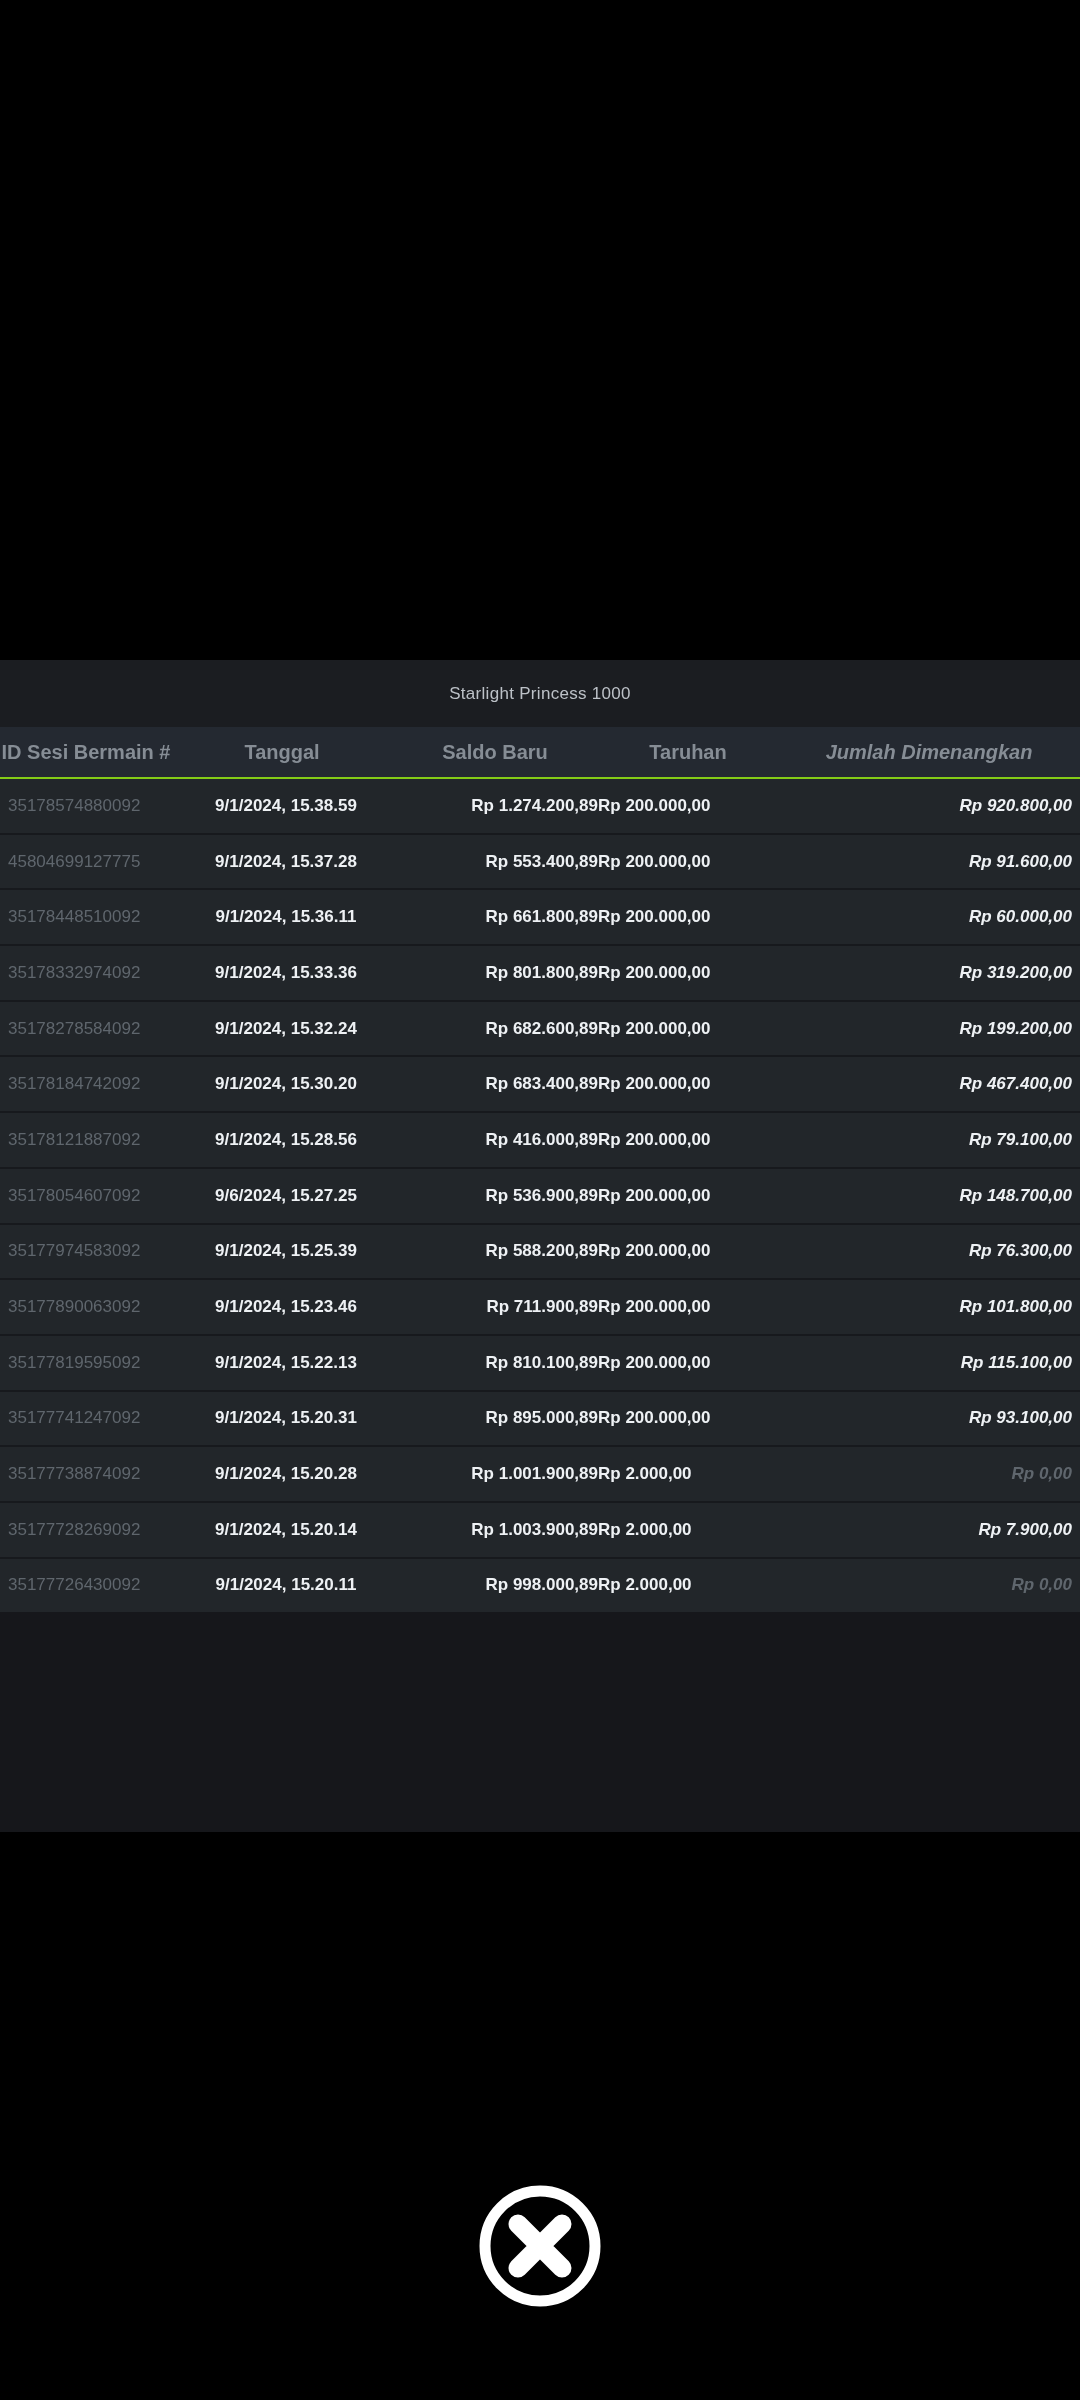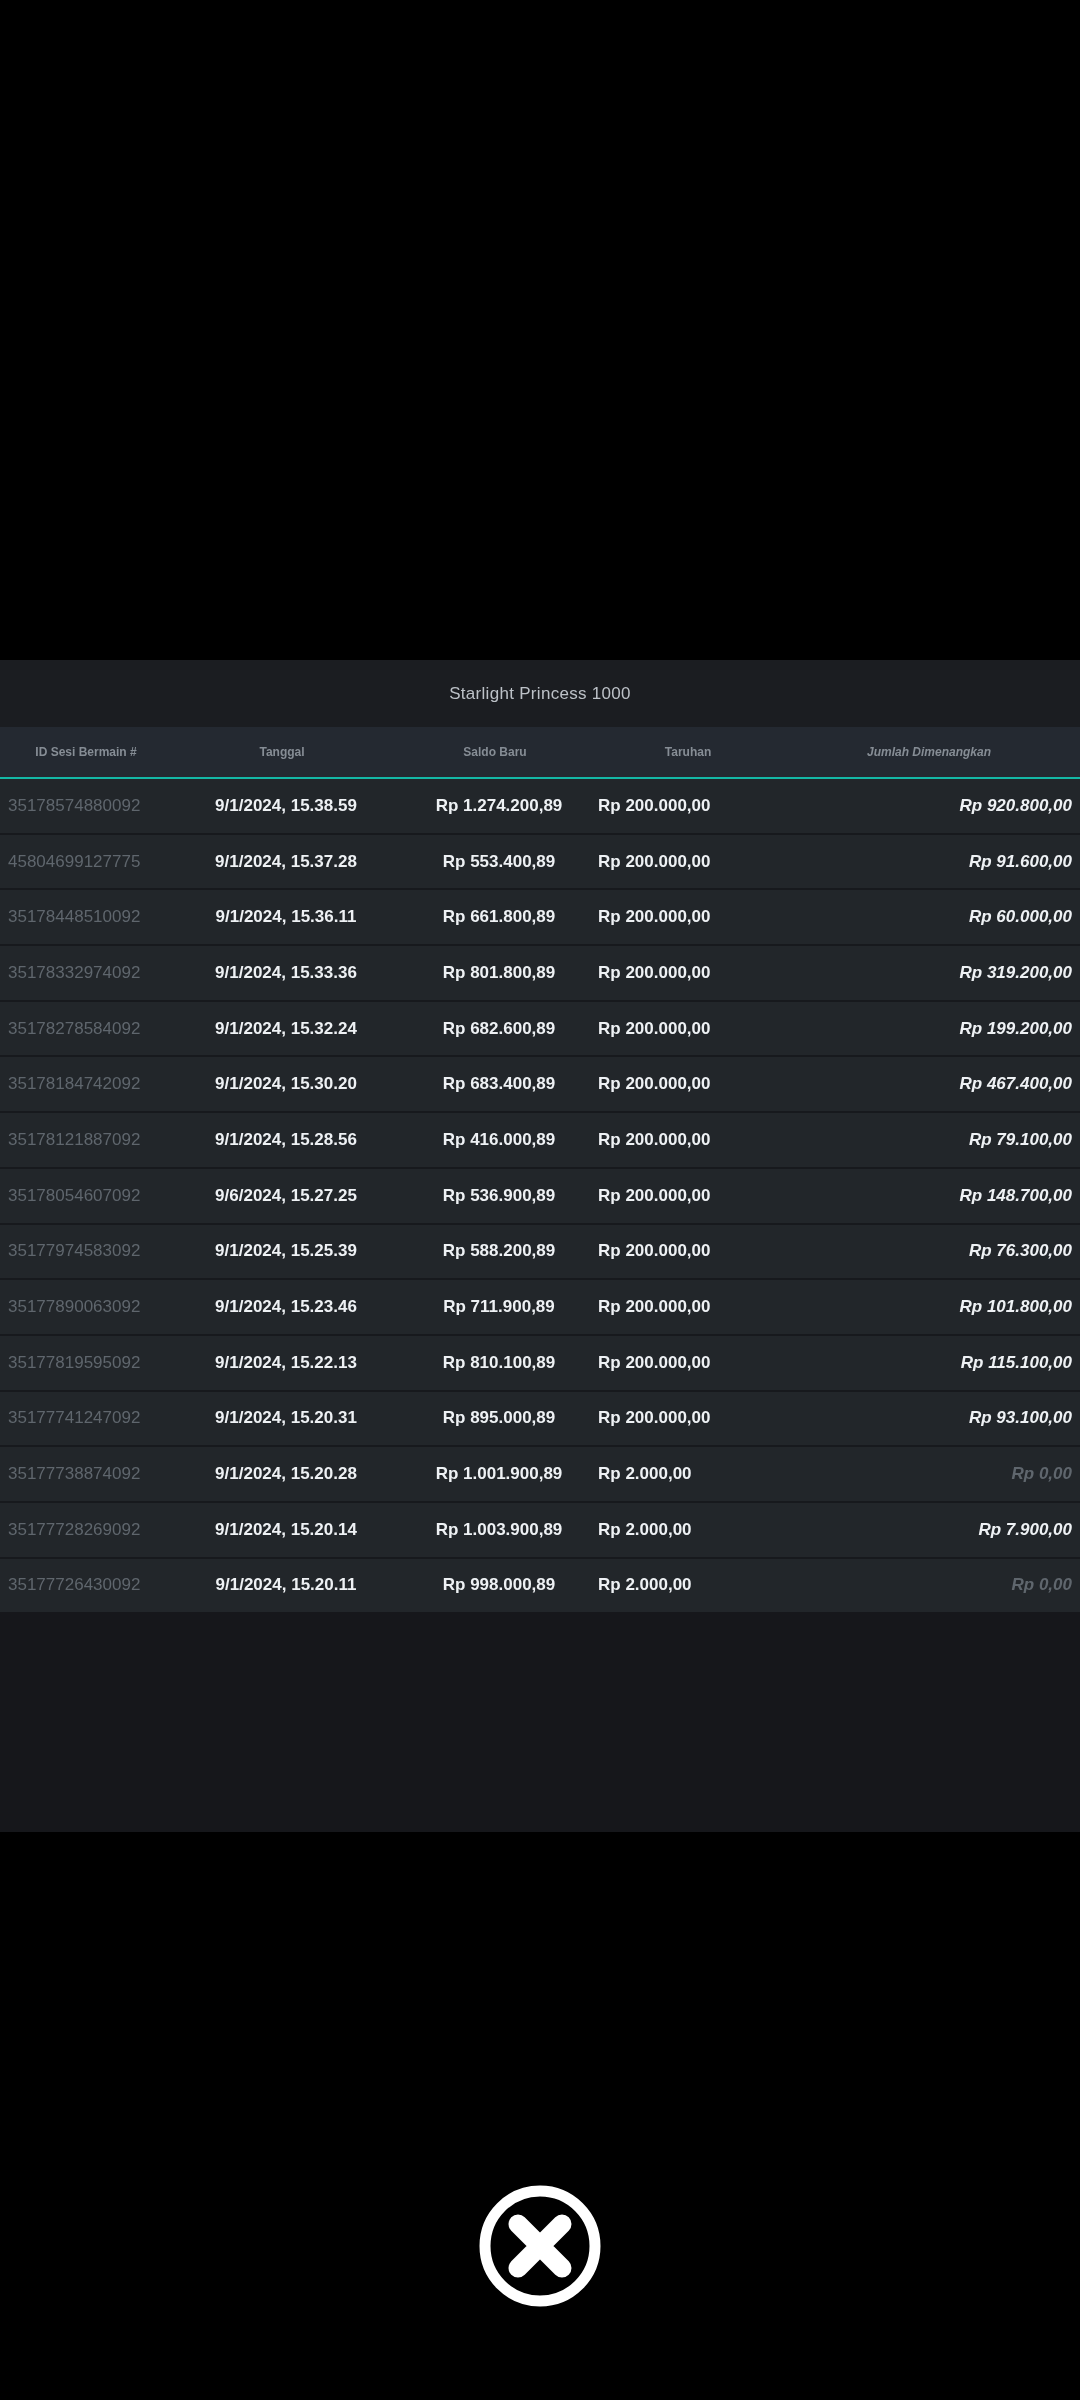--- a/index.html
+++ b/index.html
@@ -42,56 +42,56 @@
   }
   .header-row {
     height: 50px;
     flex: 0 0 50px;
     background: #242931;
     display: flex;
     align-items: center;
   }
   .header-cell {
     color: #868d95;
-    font-size: 12px;
+    font-size: 20px;
     font-weight: 600;
     text-align: center;
     box-sizing: border-box;
   }
   .rows {
     display: flex;
     flex-direction: column;
   }
   .row {
     height: 55.7px;
     flex: 0 0 55.7px;
     background: #22262a;
     border-top: 2px solid #17191d;
     box-sizing: border-box;
     display: flex;
     align-items: center;
   }
-  .rows .row:first-child { border-top: 2px solid #14b8a6; }
+  .rows .row:first-child { border-top: 2px solid #84cc16; }
   .cell {
     box-sizing: border-box;
     font-size: 17px;
     font-weight: 600;
     color: #eef1f4;
     white-space: nowrap;
     overflow: hidden;
   }
   
   .c1 { width: 172px; }
   .c2 { width: 220px; }
   .c3 { width: 206px; }
   .c4 { width: 180px; }
   .c5 { width: 302px; font-style: italic; }
   .cell.c1 { text-align: left; padding-left: 8px; font-weight: 400; color: #5f666d; }
   .cell.c2 { text-align: center; padding-left: 8px; }
-  .cell.c3 { text-align: center; padding-left: 8px; }
+  .cell.c3 { text-align: right; padding-left: 8px; }
   .cell.c4 { }
   .cell.c5 { text-align: right; padding-right: 8px; }
   .cell.muted { color: #5f666d; }
   .modal-footer {
     flex: 1 1 auto;
     background: #16171b;
   }
   
   .close-btn {
     position: absolute;

